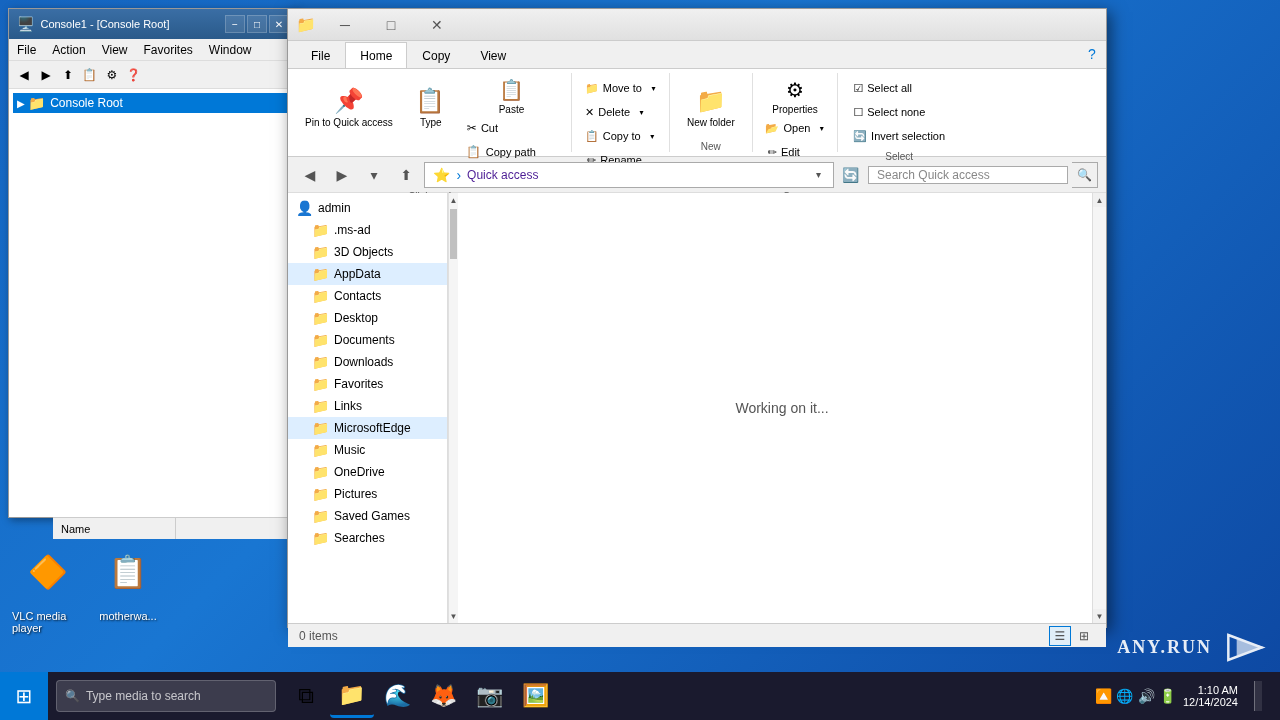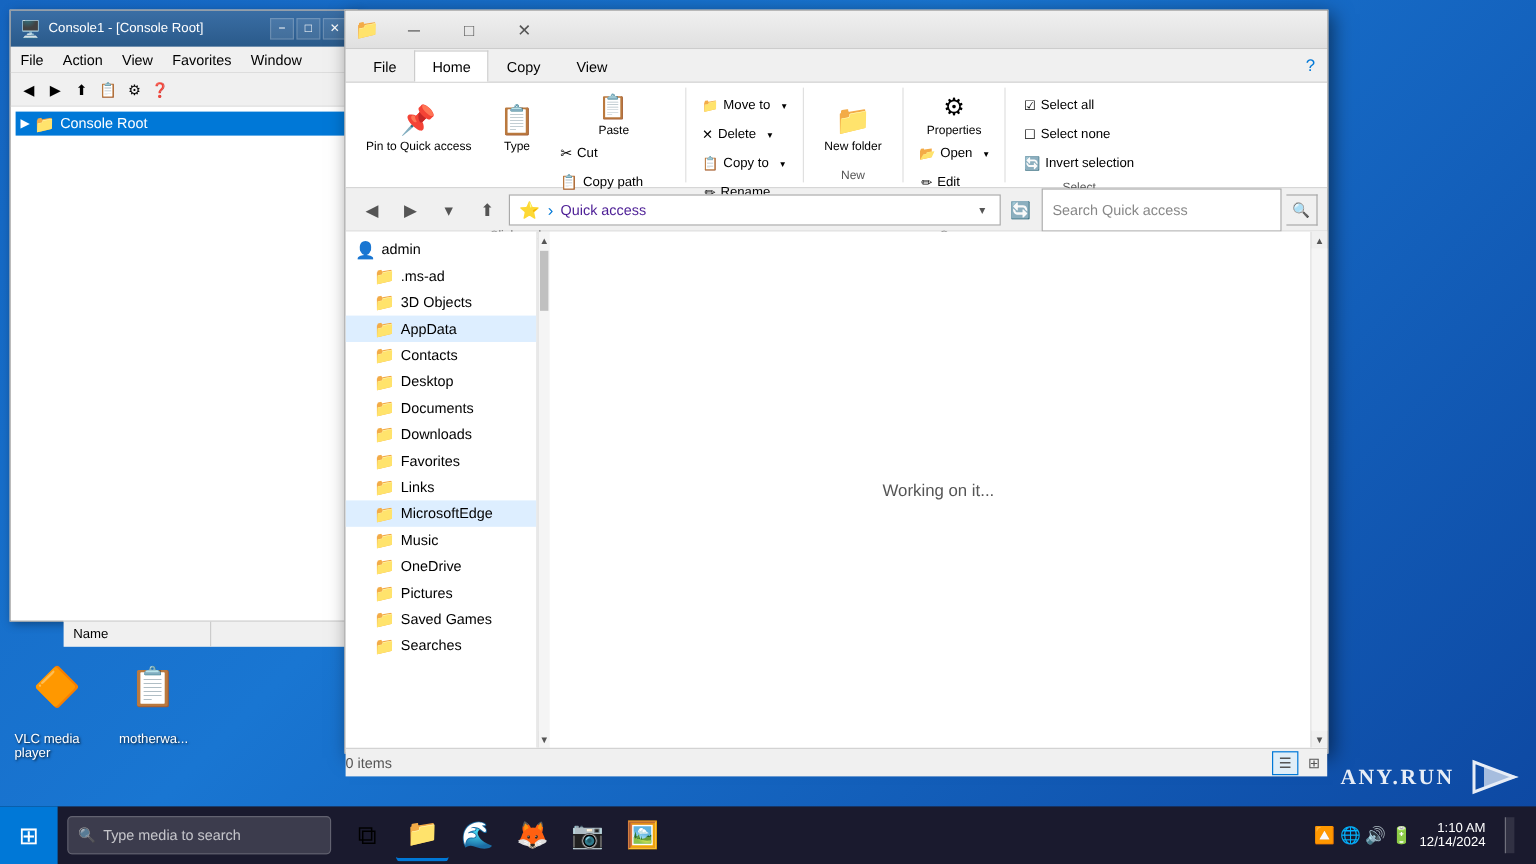--- a/index.html
+++ b/index.html
@@ -489,21 +489,21 @@
       height: 26px;
       display: flex;
       align-items: center;
       justify-content: center;
       cursor: pointer;
       border: 1px solid transparent;
       font-size: 14px;
     }
 
     .search-bar {
-      height: 36px;
+      height: 18px;
       width: 200px;
       background: white;
       border: 1px solid #aaa;
       display: flex;
       align-items: center;
       padding: 0 8px;
       font-size: 12px;
       color: #888;
     }
 
@@ -569,21 +569,21 @@
       position: relative;
     }
 
     
     .fe-statusbar {
       height: 24px;
       background: #f0f0f0;
       border-top: 1px solid #ccc;
       display: flex;
       align-items: center;
-      padding: 0 0;
+      padding: 0 11px;
       font-size: 12px;
       color: #555;
     }
 
     .fe-statusbar .view-btns {
       margin-left: auto;
       display: flex;
       gap: 2px;
     }
 

